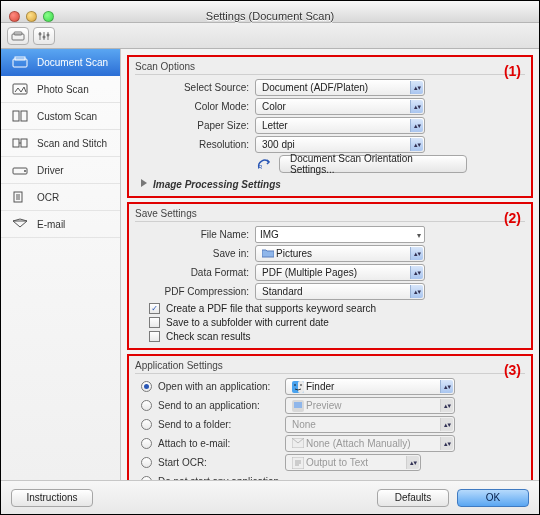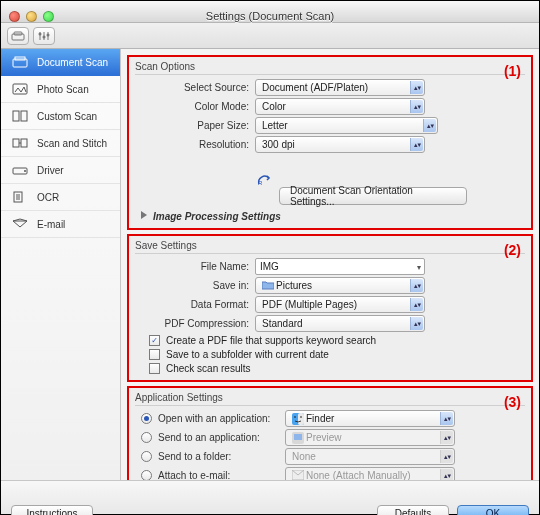--- a/index.html
+++ b/index.html
@@ -185,21 +185,20 @@
     color: #555; font-size: 8px;
   }
   .macbtn {
     height: 18px;
     border: 1px solid #a6a6a6;
     border-radius: 4px;
     background: linear-gradient(#ffffff,#e6e6e6);
     padding: 0 10px;
     display: flex; align-items: center; justify-content: center;
     cursor: default;
-    margin-top: 32px;
   }
   .macbtn.primary {
     background: linear-gradient(#b6dafc,#5aa6f2);
     border-color: #3f7ac1;
     color: #08214a;
     font-weight: 500;
   }
   .orient-icon {
     width: 20px; height: 16px;
     display:inline-flex; align-items:center; justify-content:center;
@@ -379,21 +378,21 @@
             <div class="select" style="width:170px">
               <span>Color</span>
               <span class="caret">▴▾</span>
             </div>
           </div>
         </div>
 
         <div class="row">
           <div class="row-label">Paper Size:</div>
           <div class="row-field">
-            <div class="select" style="width:183px">
+            <div class="select" style="width:170px">
               <span>Letter</span>
               <span class="caret">▴▾</span>
             </div>
           </div>
         </div>
 
         <div class="row">
           <div class="row-label">Resolution:</div>
           <div class="row-field">
             <div class="select" style="width:170px">

